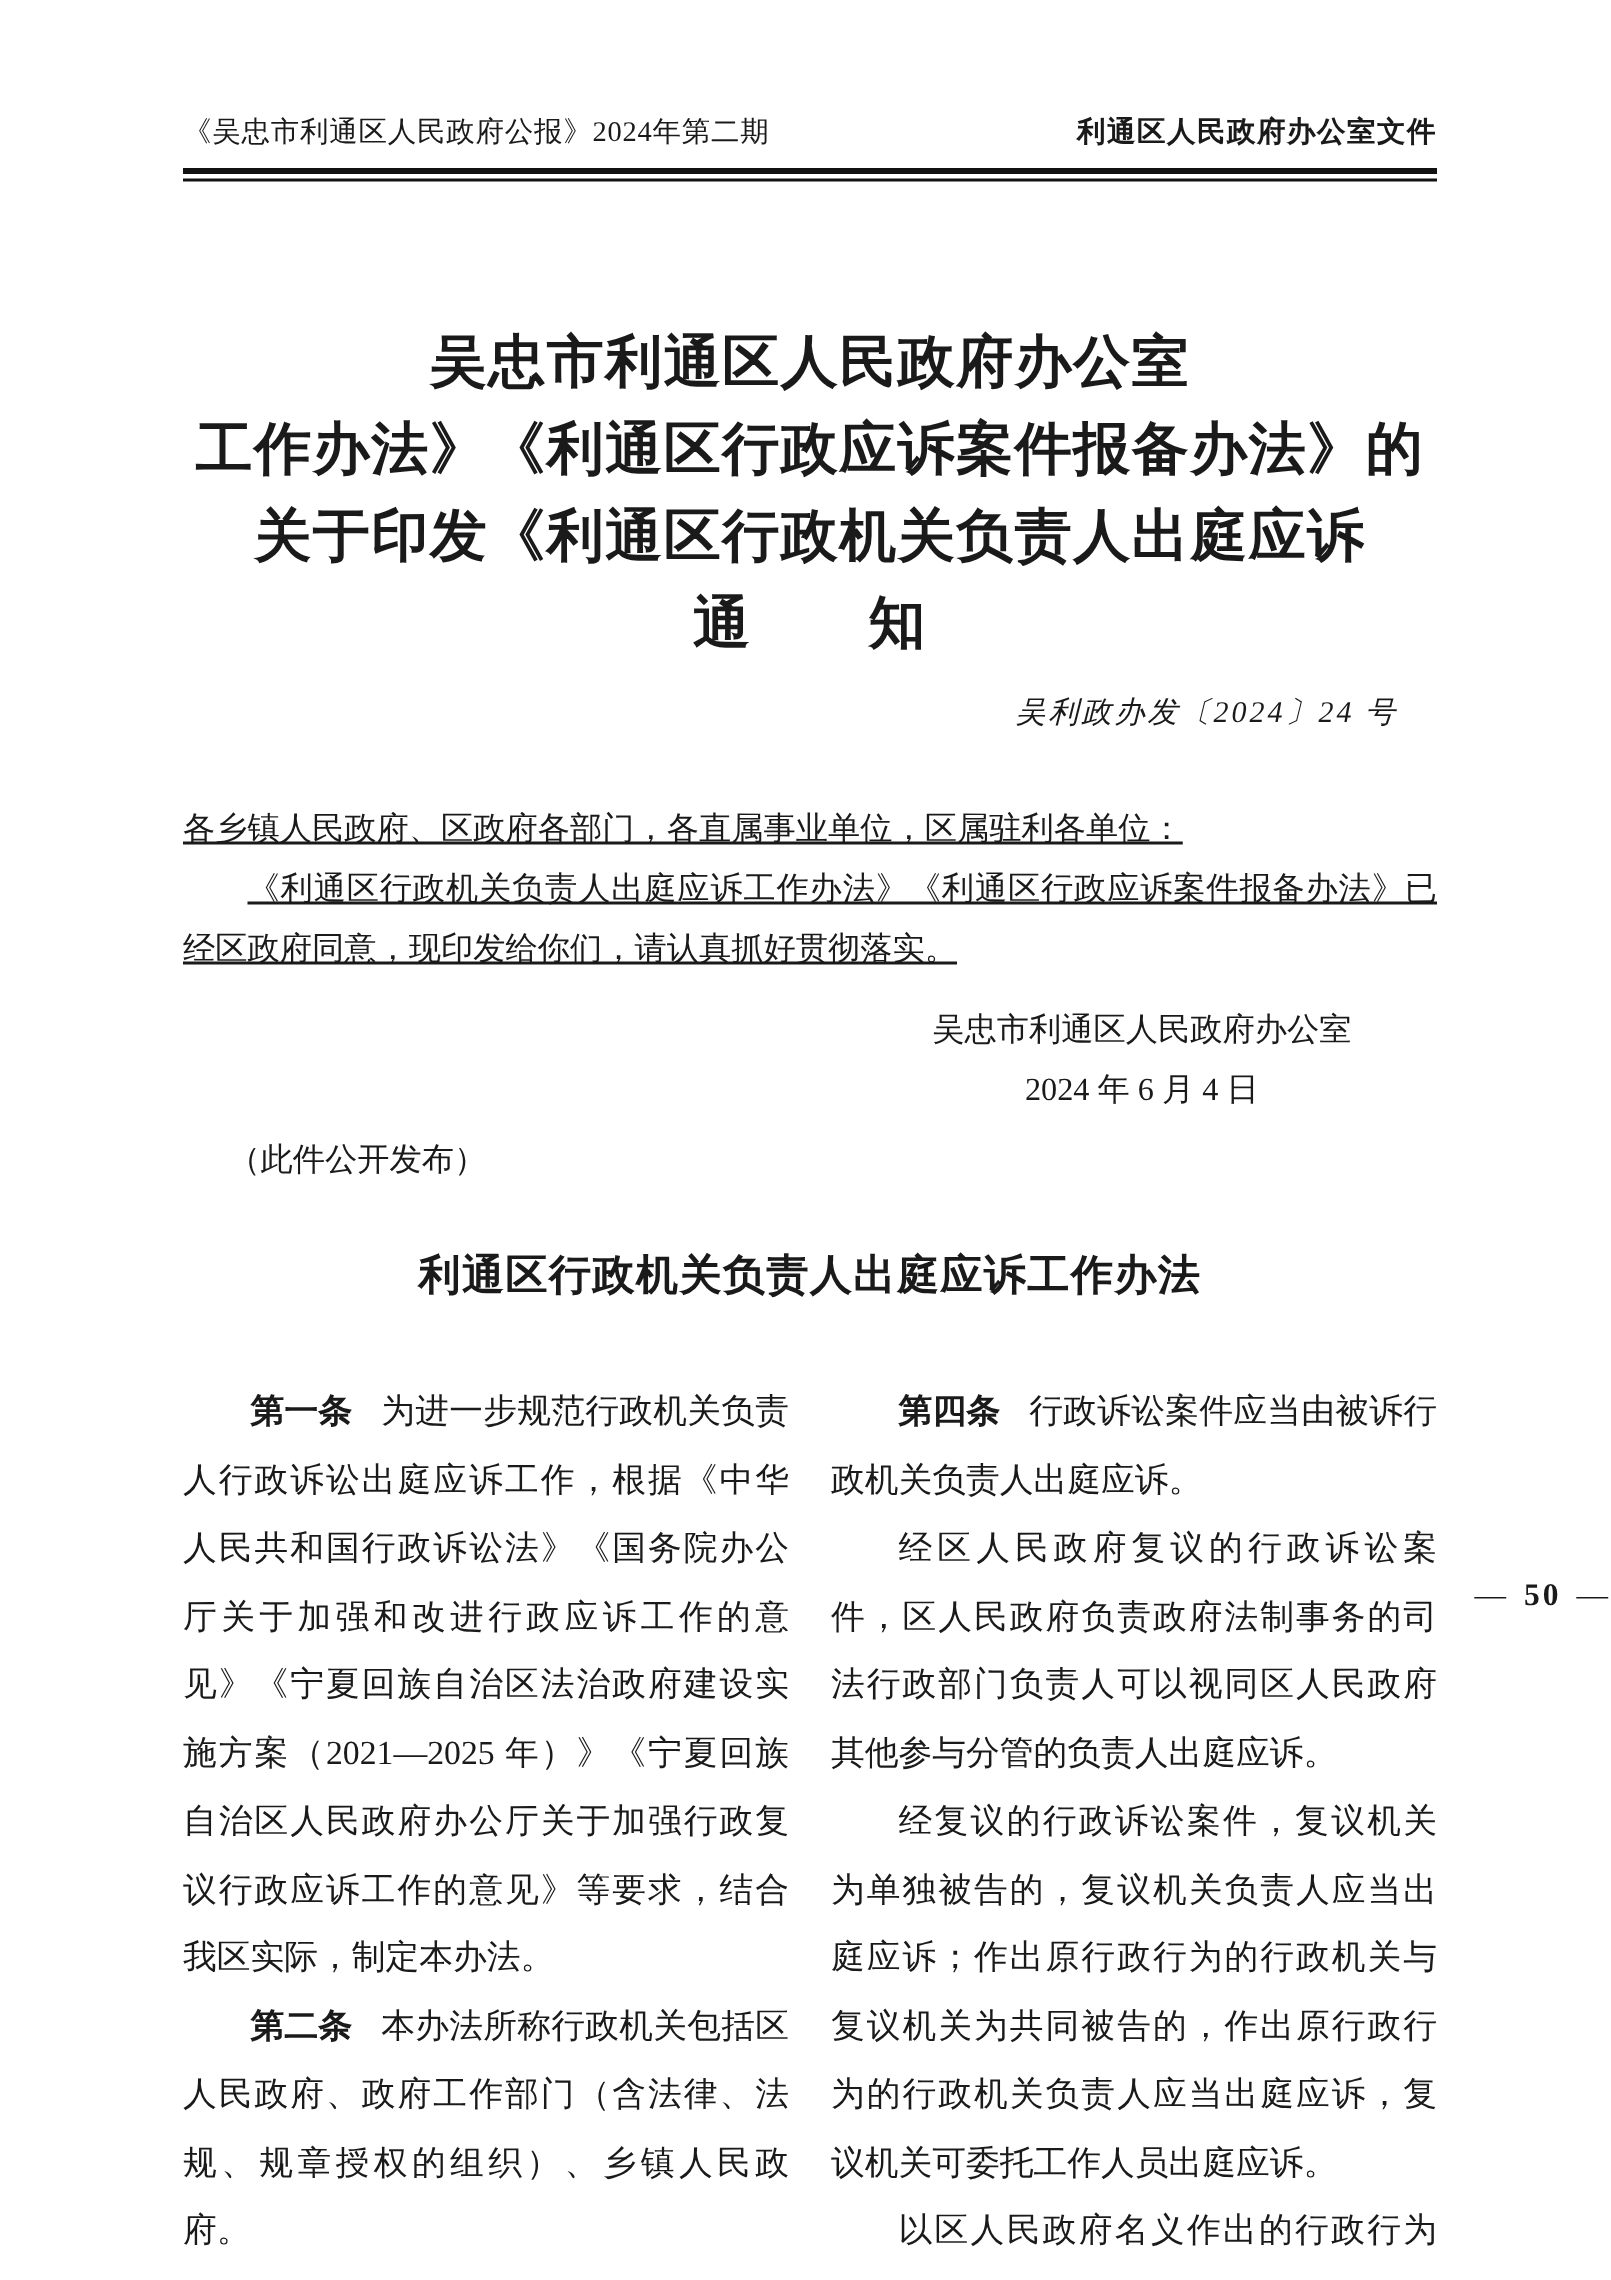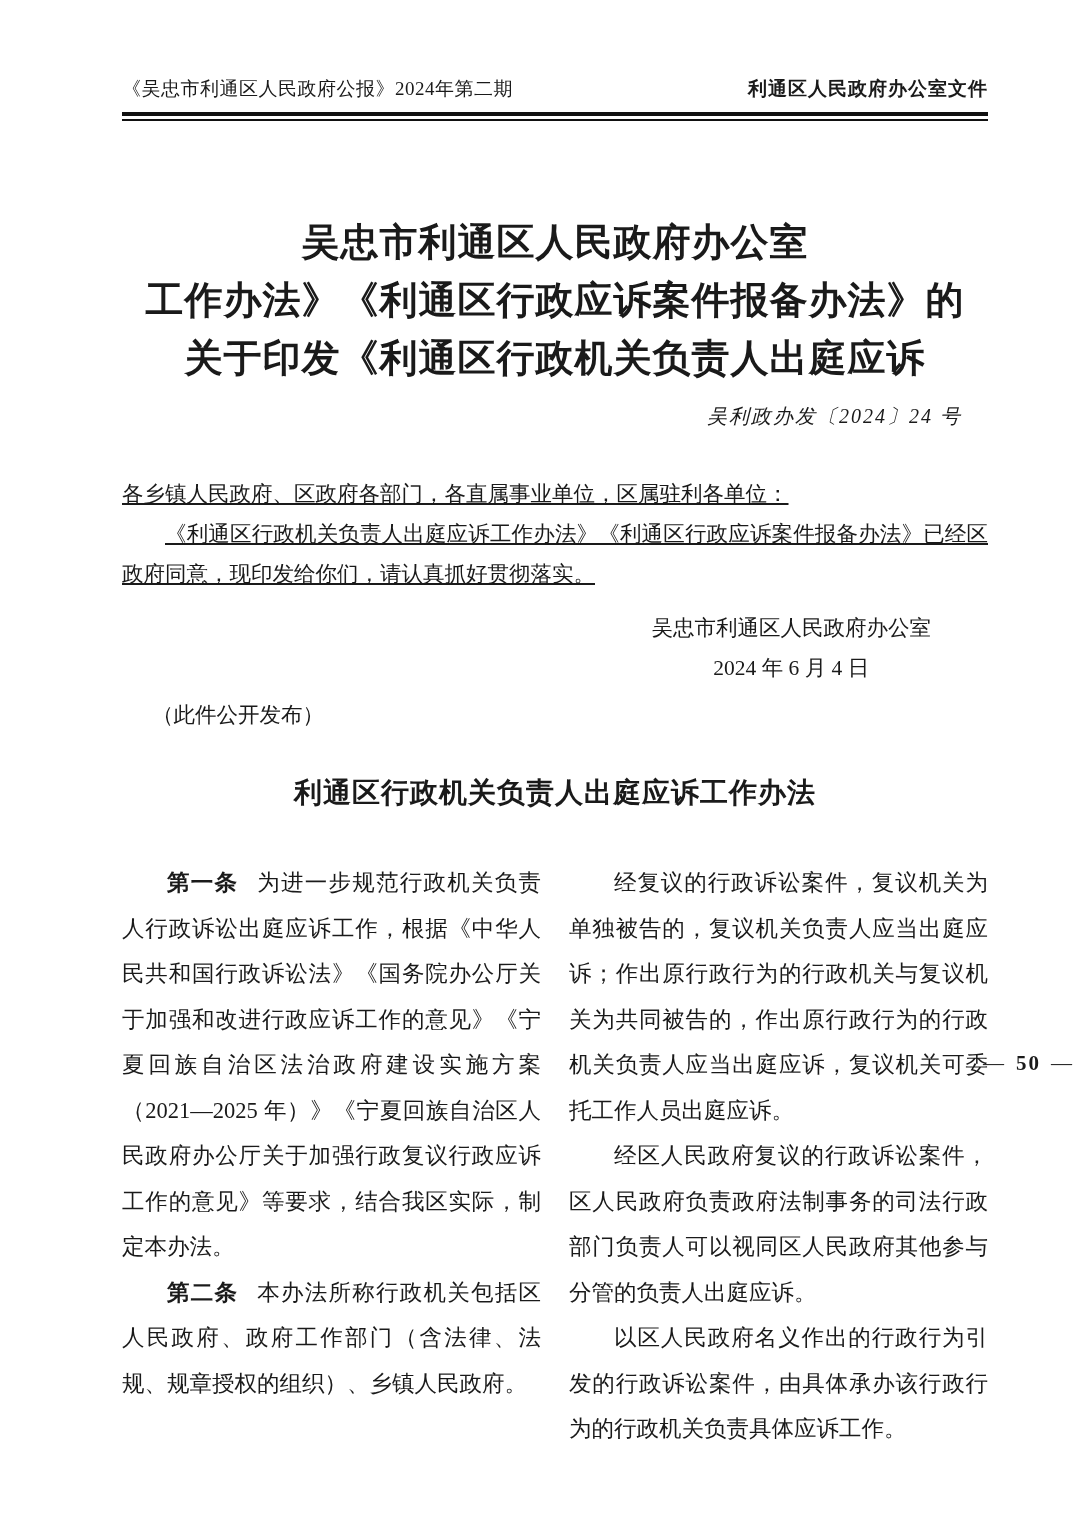--- a/index.html
+++ b/index.html
@@ -12,21 +12,21 @@
     height: 1520px;
     overflow: hidden;
     font-family: "Liberation Serif", "DejaVu Serif", serif;
     color: #1a1a1a;
   }
   .page {
     position: relative;
     box-sizing: border-box;
     width: 1074px;
     height: 1132px;
-    padding: 78px 86px 0 122px;
+    padding: 78px 116px 0 122px;
   }
   
   .running-header {
     display: flex;
     justify-content: space-between;
     align-items: baseline;
     font-size: 19px;
     line-height: 22px;
   }
   .running-header .hdr-left {
@@ -138,20 +138,21 @@
   <div class="running-header">
     <span class="hdr-left">《吴忠市利通区人民政府公报》2024年第二期</span>
     <span class="hdr-right">利通区人民政府办公室文件</span>
   </div>
   <div class="header-rule"></div>
 
   <div class="notice-title">
     <div>吴忠市利通区人民政府办公室</div>
     <div>工作办法》《利通区行政应诉案件报备办法》的</div>
     <div>关于印发《利通区行政机关负责人出庭应诉</div>
+    <div>通　　知</div>
   </div>
 
   <div class="doc-number">吴利政办发〔2024〕24 号</div>
 
   <div class="intro">
     <p class="salutation">各乡镇人民政府、区政府各部门，各直属事业单位，区属驻利各单位：</p>
     <p class="intro-body">《利通区行政机关负责人出庭应诉工作办法》《利通区行政应诉案件报备办法》已经区政府同意，现印发给你们，请认真抓好贯彻落实。</p>
   </div>
 
   <div class="signature">
@@ -163,22 +164,23 @@
 
   <div class="regulation-title">利通区行政机关负责人出庭应诉工作办法</div>
 
   <div class="columns">
     <div class="col">
       <p><span class="lead">第一条</span><span>为进一步规范行政机关负责人行政诉讼出庭应诉工作，根据《中华人民共和国行政诉讼法》《国务院办公厅关于加强和改进行政应诉工作的意见》《宁夏回族自治区法治政府建设实施方案（2021—2025 年）》《宁夏回族自治区人民政府办公厅关于加强行政复议行政应诉工作的意见》等要求，结合我区实际，制定本办法。</span></p>
       <p><span class="lead">第二条</span><span>本办法所称行政机关包括区人民政府、政府工作部门（含法律、法规、规章授权的组织）、乡镇人民政府。</span></p>
 
     </div>
     <div class="col">
+      <p><span class="lead">第四条</span><span>行政诉讼案件应当由被诉行政机关负责人出庭应诉。</span></p>
+      <p><span class="lead"></span><span>经区人民政府复议的行政诉讼案件，区人民政府负责政府法制事务的司法行政部门负责人可以视同区人民政府其他参与分管的负责人出庭应诉。</span></p>
       <p><span class="lead"></span><span>经复议的行政诉讼案件，复议机关为单独被告的，复议机关负责人应当出庭应诉；作出原行政行为的行政机关与复议机关为共同被告的，作出原行政行为的行政机关负责人应当出庭应诉，复议机关可委托工作人员出庭应诉。</span></p>
-      <p><span class="lead"></span><span>经区人民政府复议的行政诉讼案件，区人民政府负责政府法制事务的司法行政部门负责人可以视同区人民政府其他参与分管的负责人出庭应诉。</span></p>
       <p><span class="lead"></span><span>以区人民政府名义作出的行政行为引发的行政诉讼案件，由具体承办该行政行为的行政机关负责具体应诉工作。</span></p>
     </div>
   </div>
 
   <div class="page-footer">
     <span class="pg-dash">—</span><span class="pg-num">50</span><span class="pg-dash">—</span>
   </div>
 
 </div>
 

